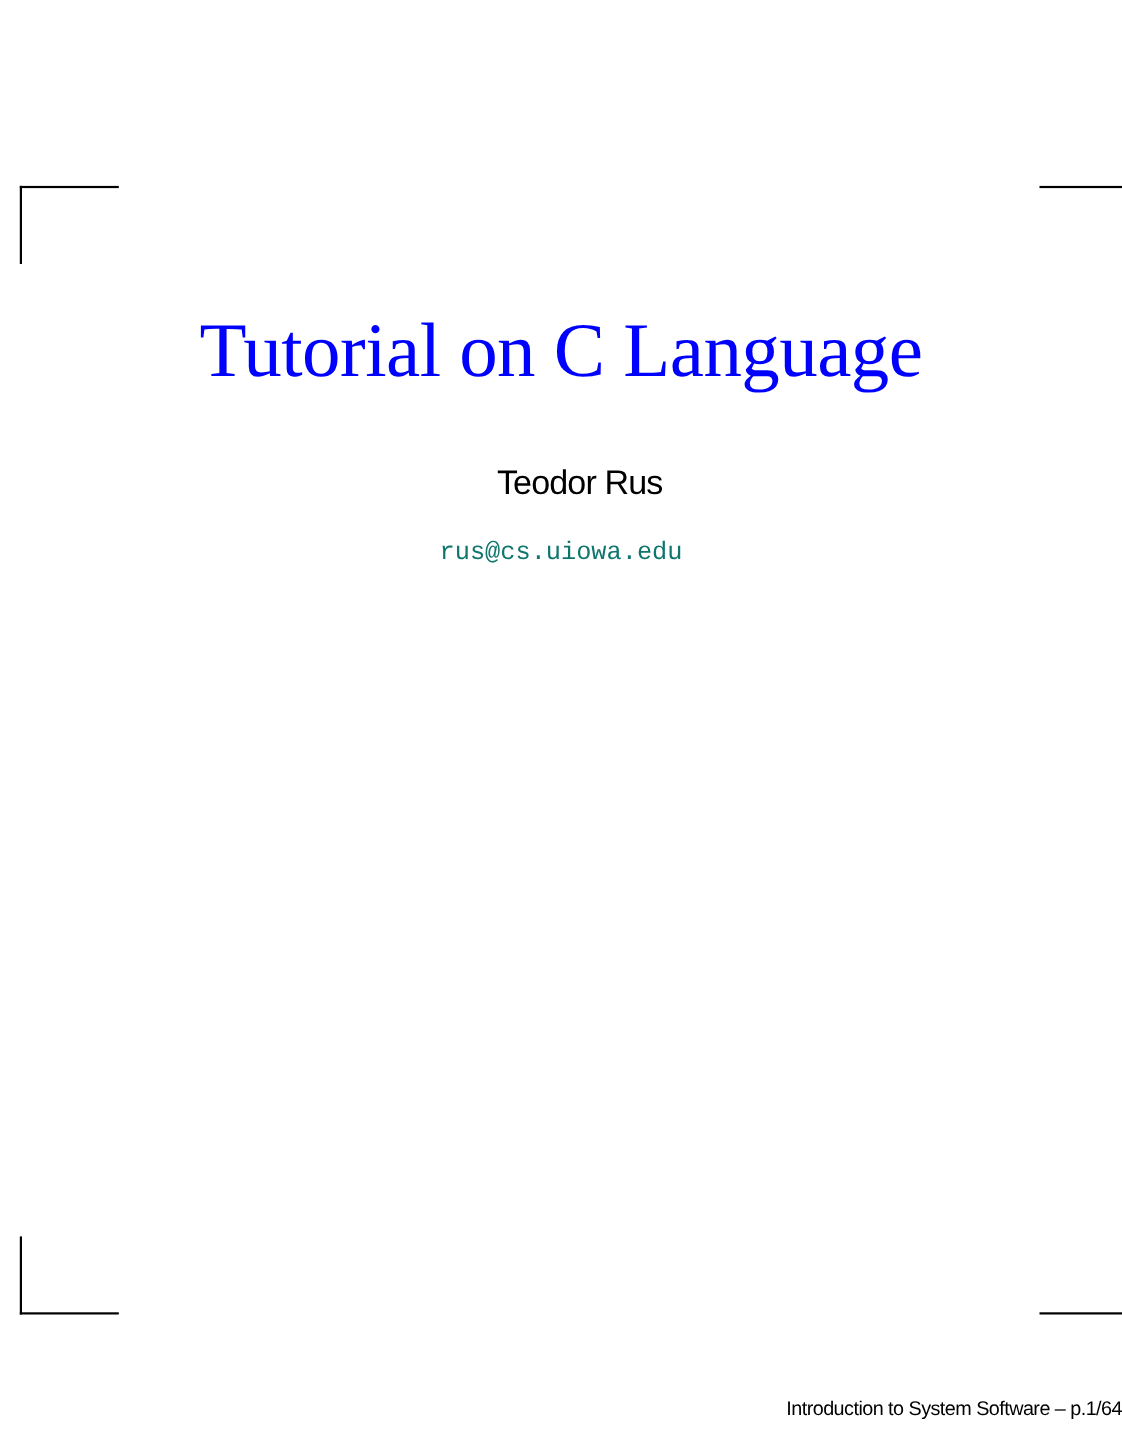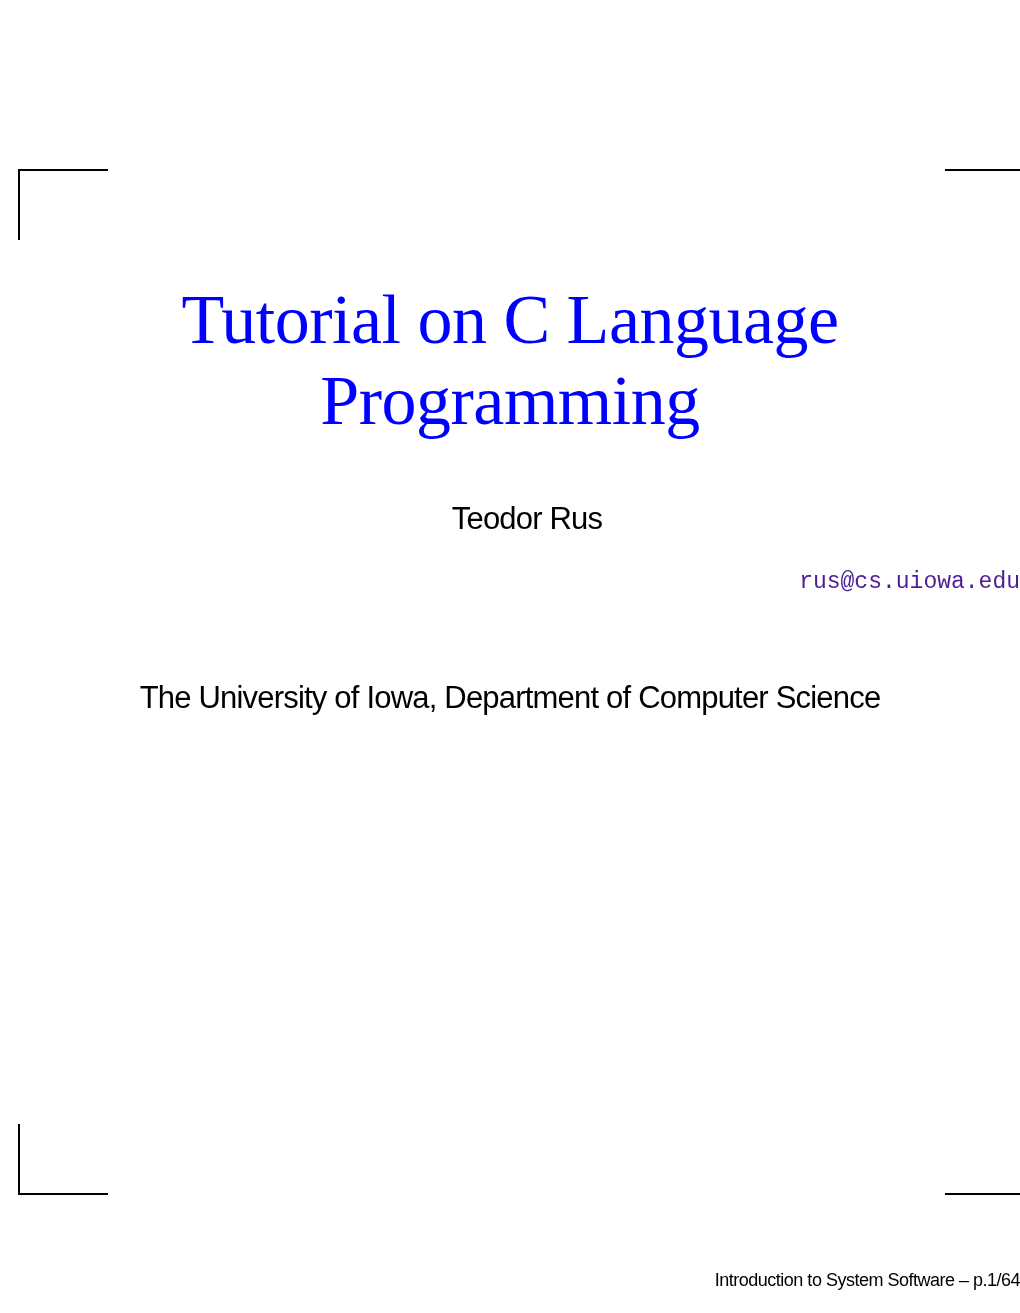--- a/index.html
+++ b/index.html
@@ -77,22 +77,21 @@
       font-family: "Helvetica Neue", Helvetica, Arial, sans-serif;
       font-stretch: condensed;
       letter-spacing: -0.8px;
       color: #000;
       padding-left: 34px;
     }
     .email {
       margin-top: 32px;
       font-family: "Courier New", Courier, monospace;
       font-size: 23px;
-      color: #4c1d95;
-      text-align: right;
+      color: #0f766e;
     }
     .affiliation {
       margin-top: 85px;
       font-size: 31px;
       font-family: "Helvetica Neue", Helvetica, Arial, sans-serif;
       font-stretch: condensed;
       letter-spacing: -0.8px;
       color: #000;
     }
     .footer {
@@ -113,21 +112,19 @@
 
 <div class="page">
   <div class="corner top-left"></div>
   <div class="corner top-right"></div>
   <div class="corner bottom-left"></div>
   <div class="corner bottom-right"></div>
 
   <div class="content">
     <div class="title">
       <div>Tutorial on C Language</div>
-      <div>Programming</div>
     </div>
     <div class="author">Teodor Rus</div>
     <div class="email">rus@cs.uiowa.edu</div>
-    <div class="affiliation">The University of Iowa, Department of Computer Science</div>
   </div>
 
   <div class="footer">Introduction to System Software – p.1/64</div>
 </div>
 
 </body></html>

